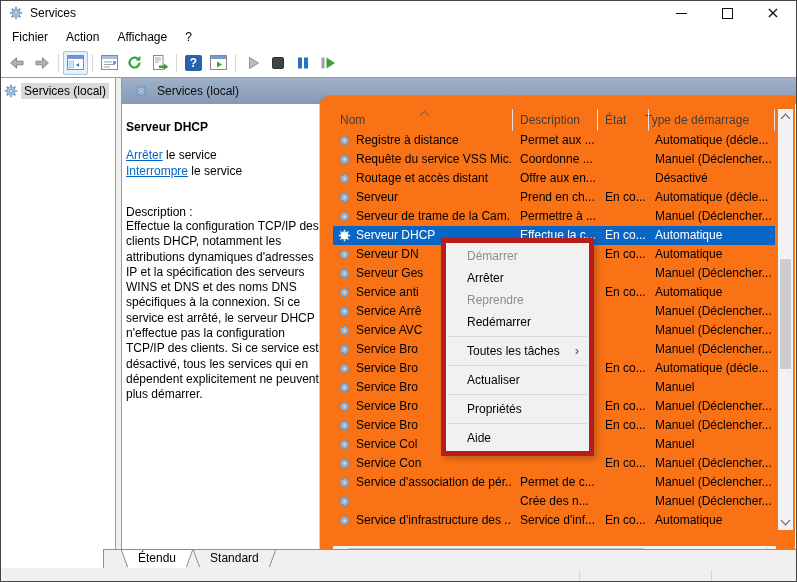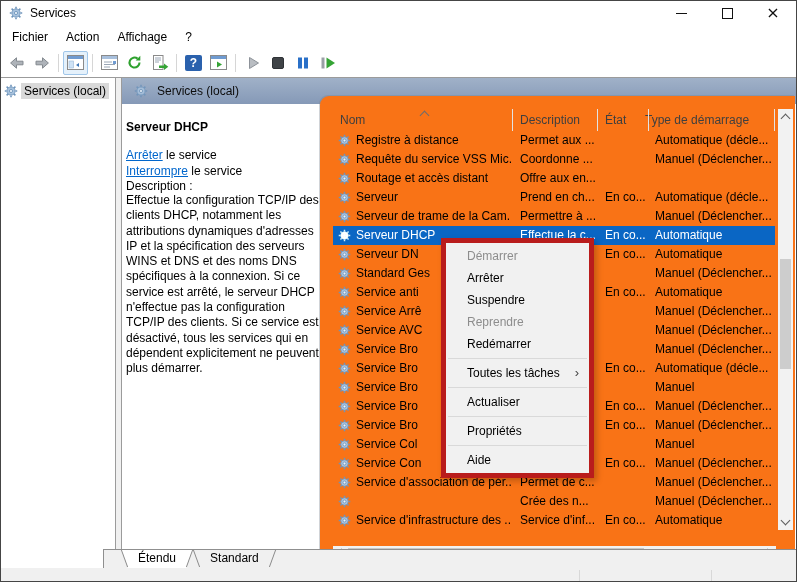--- a/index.html
+++ b/index.html
@@ -38,21 +38,21 @@
   .right-pane{position:absolute;left:121px;top:0;right:0;height:100%;background:#fff;}
   .blue-header{position:absolute;left:0;top:0;right:0;height:26px;background:linear-gradient(#a0b1c8,#8599b7);
                display:flex;align-items:center;padding-left:12px;}
   .blue-header .hdr-label{margin-left:9px;color:#0d0d0d;}
 
   
   .detail-panel{position:absolute;left:0;top:26px;width:198px;bottom:0;padding:16px 2px 0 4px;box-sizing:border-box;background:#fff;}
   .detail-title{font-weight:bold;}
   .detail-links{margin-top:14px;line-height:15.5px;}
   a.svc-link{color:#0066cc;text-decoration:underline;cursor:pointer;}
-  .detail-desc-label{}
+  .detail-desc-label{margin-top:26px;}
   .detail-desc{line-height:15.3px;width:196px;}
 
   
   .list-card{position:absolute;left:198px;top:18px;right:1px;bottom:0;background:#f97316;
              border-top-left-radius:9px;box-shadow:-1px -1px 0 rgba(120,130,140,.35);}
   .list-header{position:absolute;top:13px;left:13px;width:442px;height:22px;color:#3f3f3f;}
   .hcell{position:absolute;top:0;height:22px;line-height:22px;white-space:nowrap;}
   .hsep{position:absolute;top:0;height:22px;width:1px;background:#e3e3e3;}
   .sort-chevron{position:absolute;left:88px;top:3px;width:6px;height:6px;border-left:1px solid #6d6d6d;border-top:1px solid #6d6d6d;transform:rotate(45deg);}
   .rows{position:absolute;top:35px;left:13px;width:442px;}
@@ -279,20 +279,21 @@
       <span class="cell c-state"></span>
       <span class="cell c-type">Manuel (Déclencher...</span>
     </div>
             <div class="row">
       <svg class="gear">
                 <use href="#gear"></use>
               </svg>
       <span class="cell c-name">Routage et accès distant</span>
       <span class="cell c-desc">Offre aux en...</span>
       <span class="cell c-state"></span>
+      <span class="cell c-type">Désactivé</span>
     </div>
             <div class="row">
       <svg class="gear">
                 <use href="#gear"></use>
               </svg>
       <span class="cell c-name">Serveur</span>
       <span class="cell c-desc">Prend en ch...</span>
       <span class="cell c-state">En co...</span>
       <span class="cell c-type">Automatique (décle...</span>
     </div>
@@ -320,21 +321,21 @@
               </svg>
       <span class="cell c-name">Serveur DN</span>
       <span class="cell c-desc"></span>
       <span class="cell c-state">En co...</span>
       <span class="cell c-type">Automatique</span>
     </div>
             <div class="row">
       <svg class="gear">
                 <use href="#gear"></use>
               </svg>
-      <span class="cell c-name">Standard Ges</span>
+      <span class="cell c-name">Serveur Ges</span>
       <span class="cell c-desc"></span>
       <span class="cell c-state"></span>
       <span class="cell c-type">Manuel (Déclencher...</span>
     </div>
             <div class="row">
       <svg class="gear">
                 <use href="#gear"></use>
               </svg>
       <span class="cell c-name">Service anti</span>
       <span class="cell c-desc"></span>
@@ -473,21 +474,20 @@
   </div>
 
   <div class="statusbar">
     <span class="status-sep" style="left:578px;"></span>
     <span class="status-sep" style="left:710px;"></span>
   </div>
 
   <div class="context-menu">
       <div class="menu-item disabled"><span>Démarrer</span></div>
       <div class="menu-item"><span>Arrêter</span></div>
-      <div class="menu-item"><span>Suspendre</span></div>
       <div class="menu-item disabled"><span>Reprendre</span></div>
       <div class="menu-item"><span>Redémarrer</span></div>
       <div class="menu-sep"></div>
       <div class="menu-item"><span>Toutes les tâches</span><span class="sub-arrow">›</span></div>
       <div class="menu-sep"></div>
       <div class="menu-item"><span>Actualiser</span></div>
       <div class="menu-sep"></div>
       <div class="menu-item bold"><span>Propriétés</span></div>
       <div class="menu-sep"></div>
       <div class="menu-item"><span>Aide</span></div>

